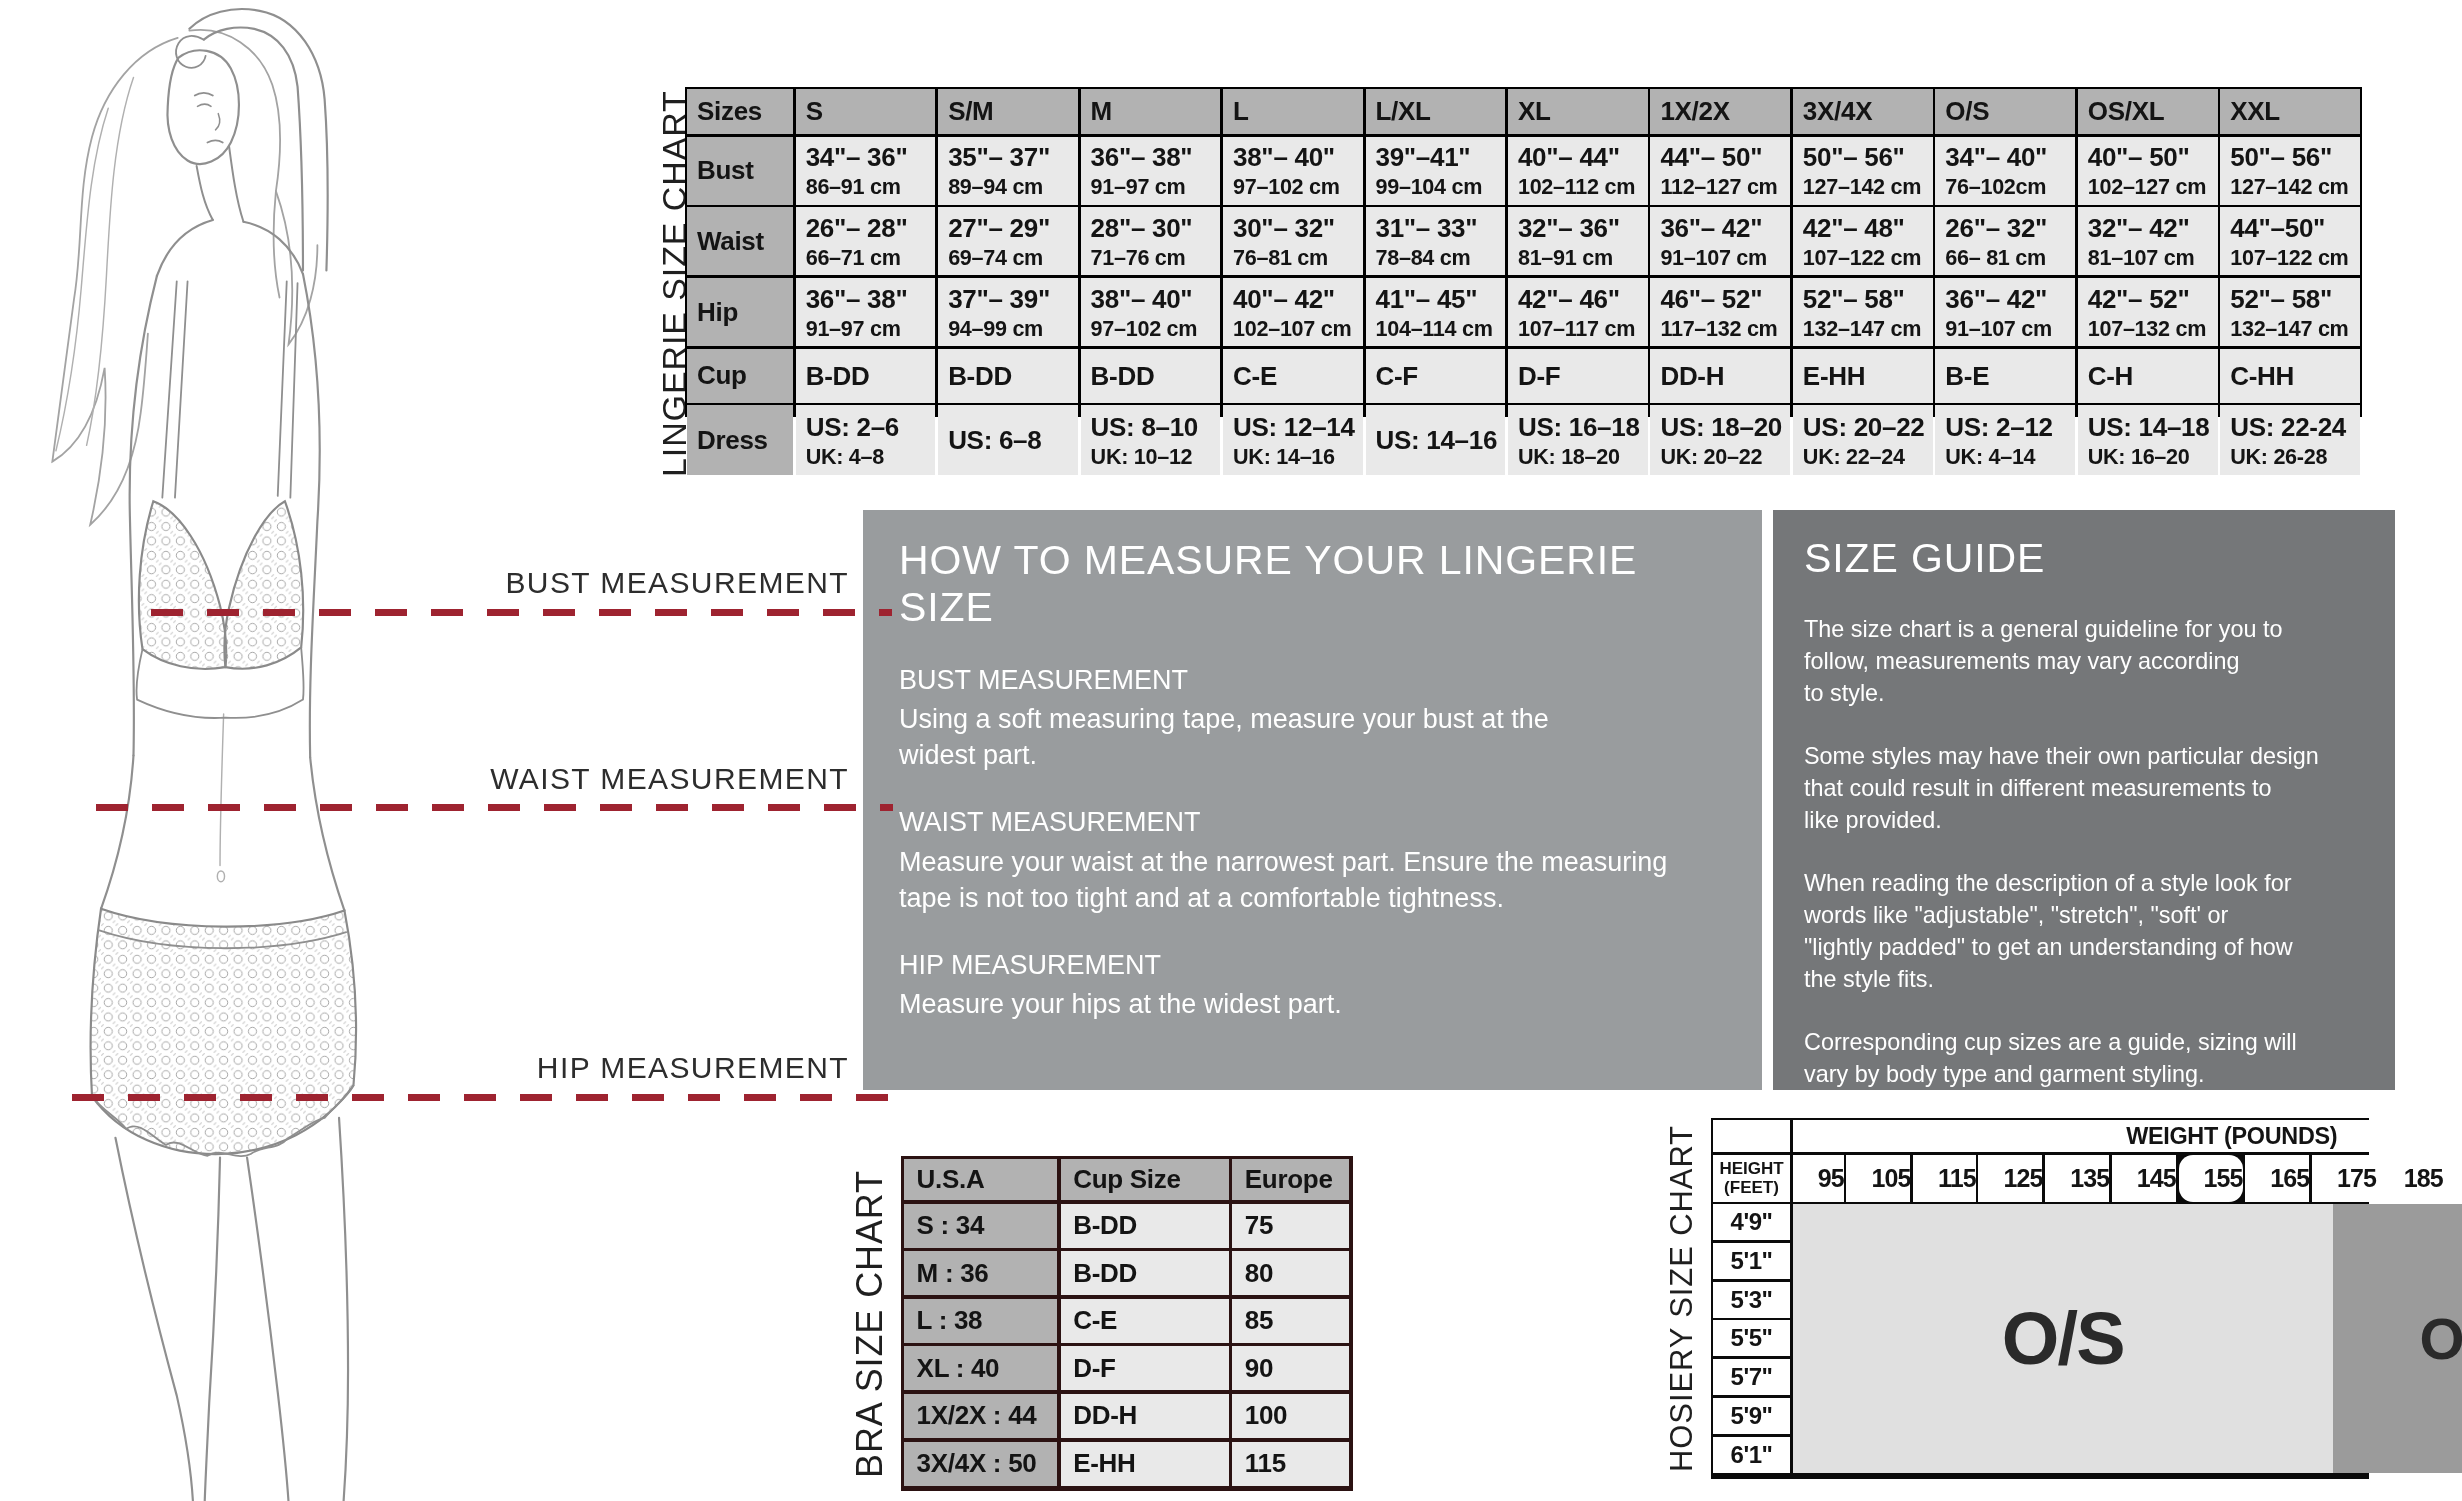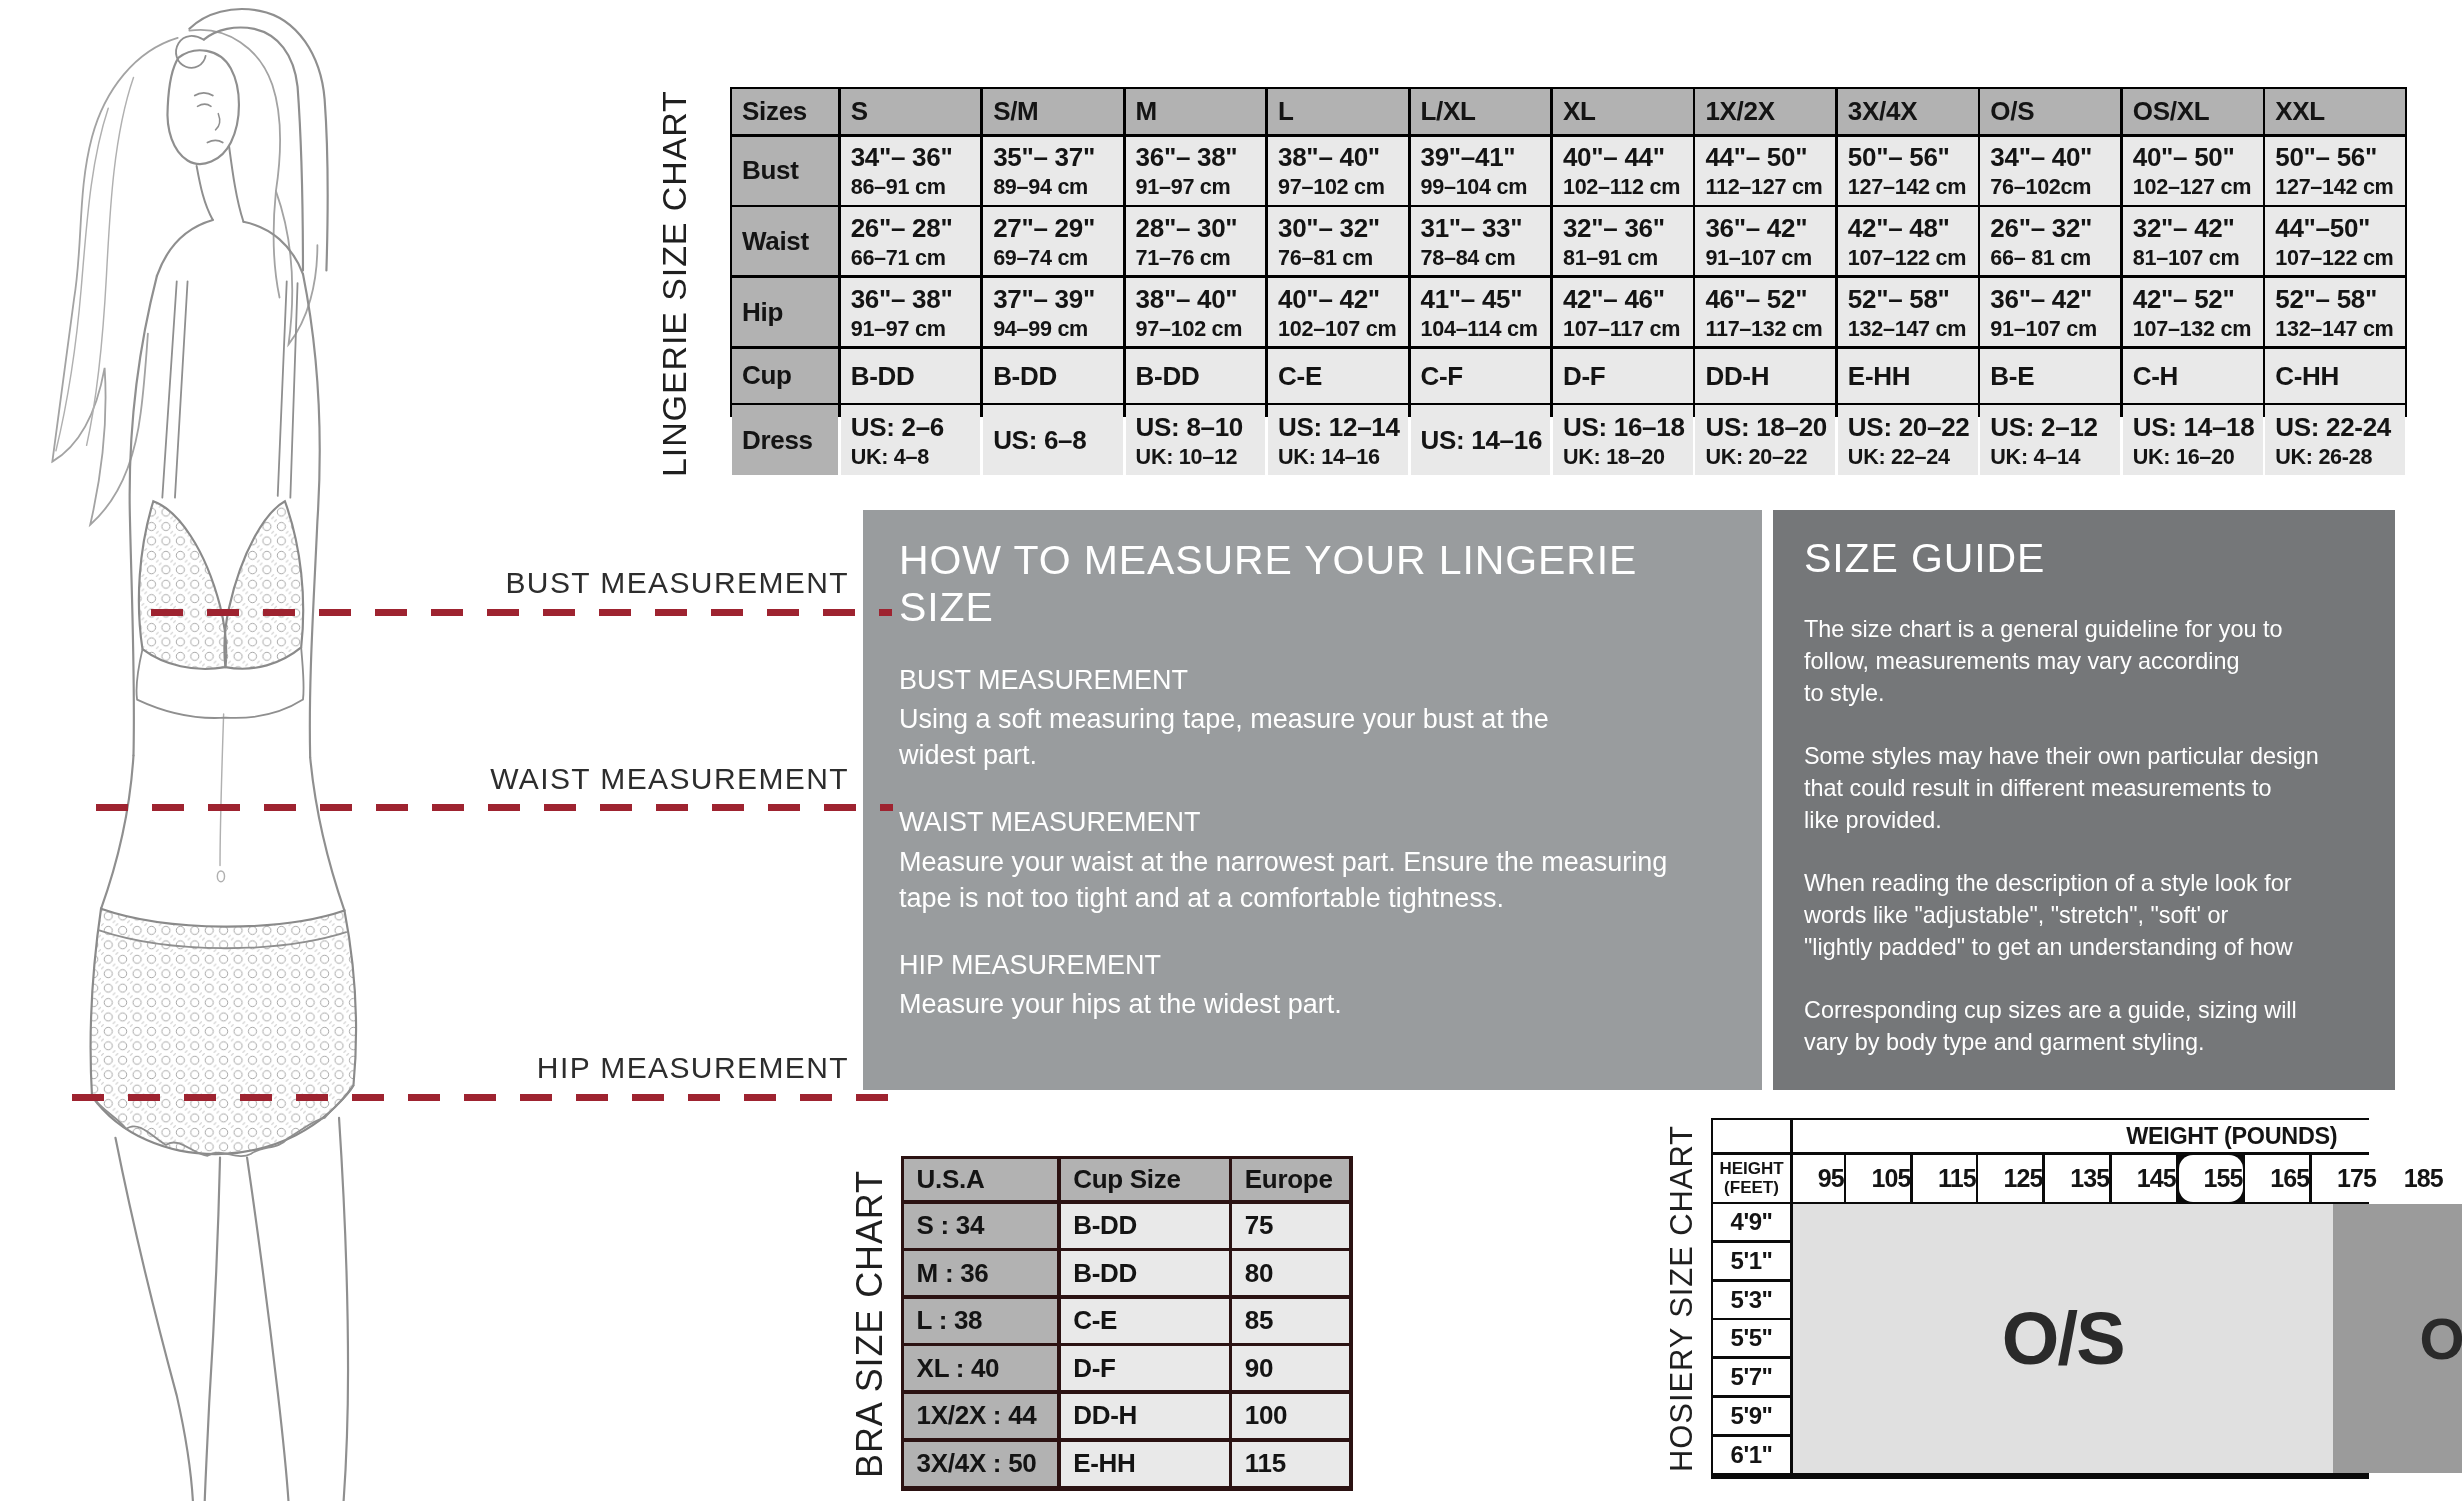--- a/index.html
+++ b/index.html
@@ -22,21 +22,21 @@
   #lingerie-vlabel{font-size:34px;letter-spacing:0.9px;}
   #bra-vlabel{font-size:36px;letter-spacing:0.9px;}
   #hosiery-vlabel{font-size:31px;letter-spacing:0.9px;}
 
   
   .cell{display:flex;flex-direction:column;justify-content:center;overflow:hidden;}
   .hd{background:#b2b2b2;font-weight:bold;}
   .dt{background:#e9e9e9;font-weight:bold;}
 
   
-  #lingerie-size-table{left:730px;top:87px;width:1677px;height:330px;
+  #lingerie-size-table{left:685px;top:87px;width:1677px;height:330px;
     display:grid;grid-template-columns:106px repeat(11,1fr);
     grid-template-rows:45px 68px 68px 68px 54px 70px;
     gap:2.7px;border:2.7px solid #000;background:#000;box-sizing:border-box;z-index:2;}
   #lingerie-size-table .cell{padding-left:10px;letter-spacing:-0.3px;}
   #lingerie-size-table .hd{font-size:26px;}
   .ln1{font-size:26px;line-height:32px;font-weight:bold;}
   .ln2{font-size:21.6px;line-height:27px;font-weight:bold;}
 
   
   #how-to-box{left:863px;top:510px;width:899px;height:580px;background:#999c9e;
@@ -414,20 +414,21 @@
       </div>
       <div class="sg-p">
         <div class="sg-line">Some styles may have their own particular design</div>
         <div class="sg-line">that could result in different measurements to</div>
         <div class="sg-line">like provided.</div>
       </div>
       <div class="sg-p">
         <div class="sg-line">When reading the description of a style look for</div>
         <div class="sg-line">words like "adjustable", "stretch", "soft' or</div>
         <div class="sg-line">"lightly padded" to get an understanding of how</div>
+        <div class="sg-line">the style fits.</div>
       </div>
       <div class="sg-p">
         <div class="sg-line">Corresponding cup sizes are a guide, sizing will</div>
         <div class="sg-line">vary by body type and garment styling.</div>
       </div>
     </div>
 </div>
 
 <div class="abs" id="bra-size-table">
     <div class="cell hd">U.S.A</div>

